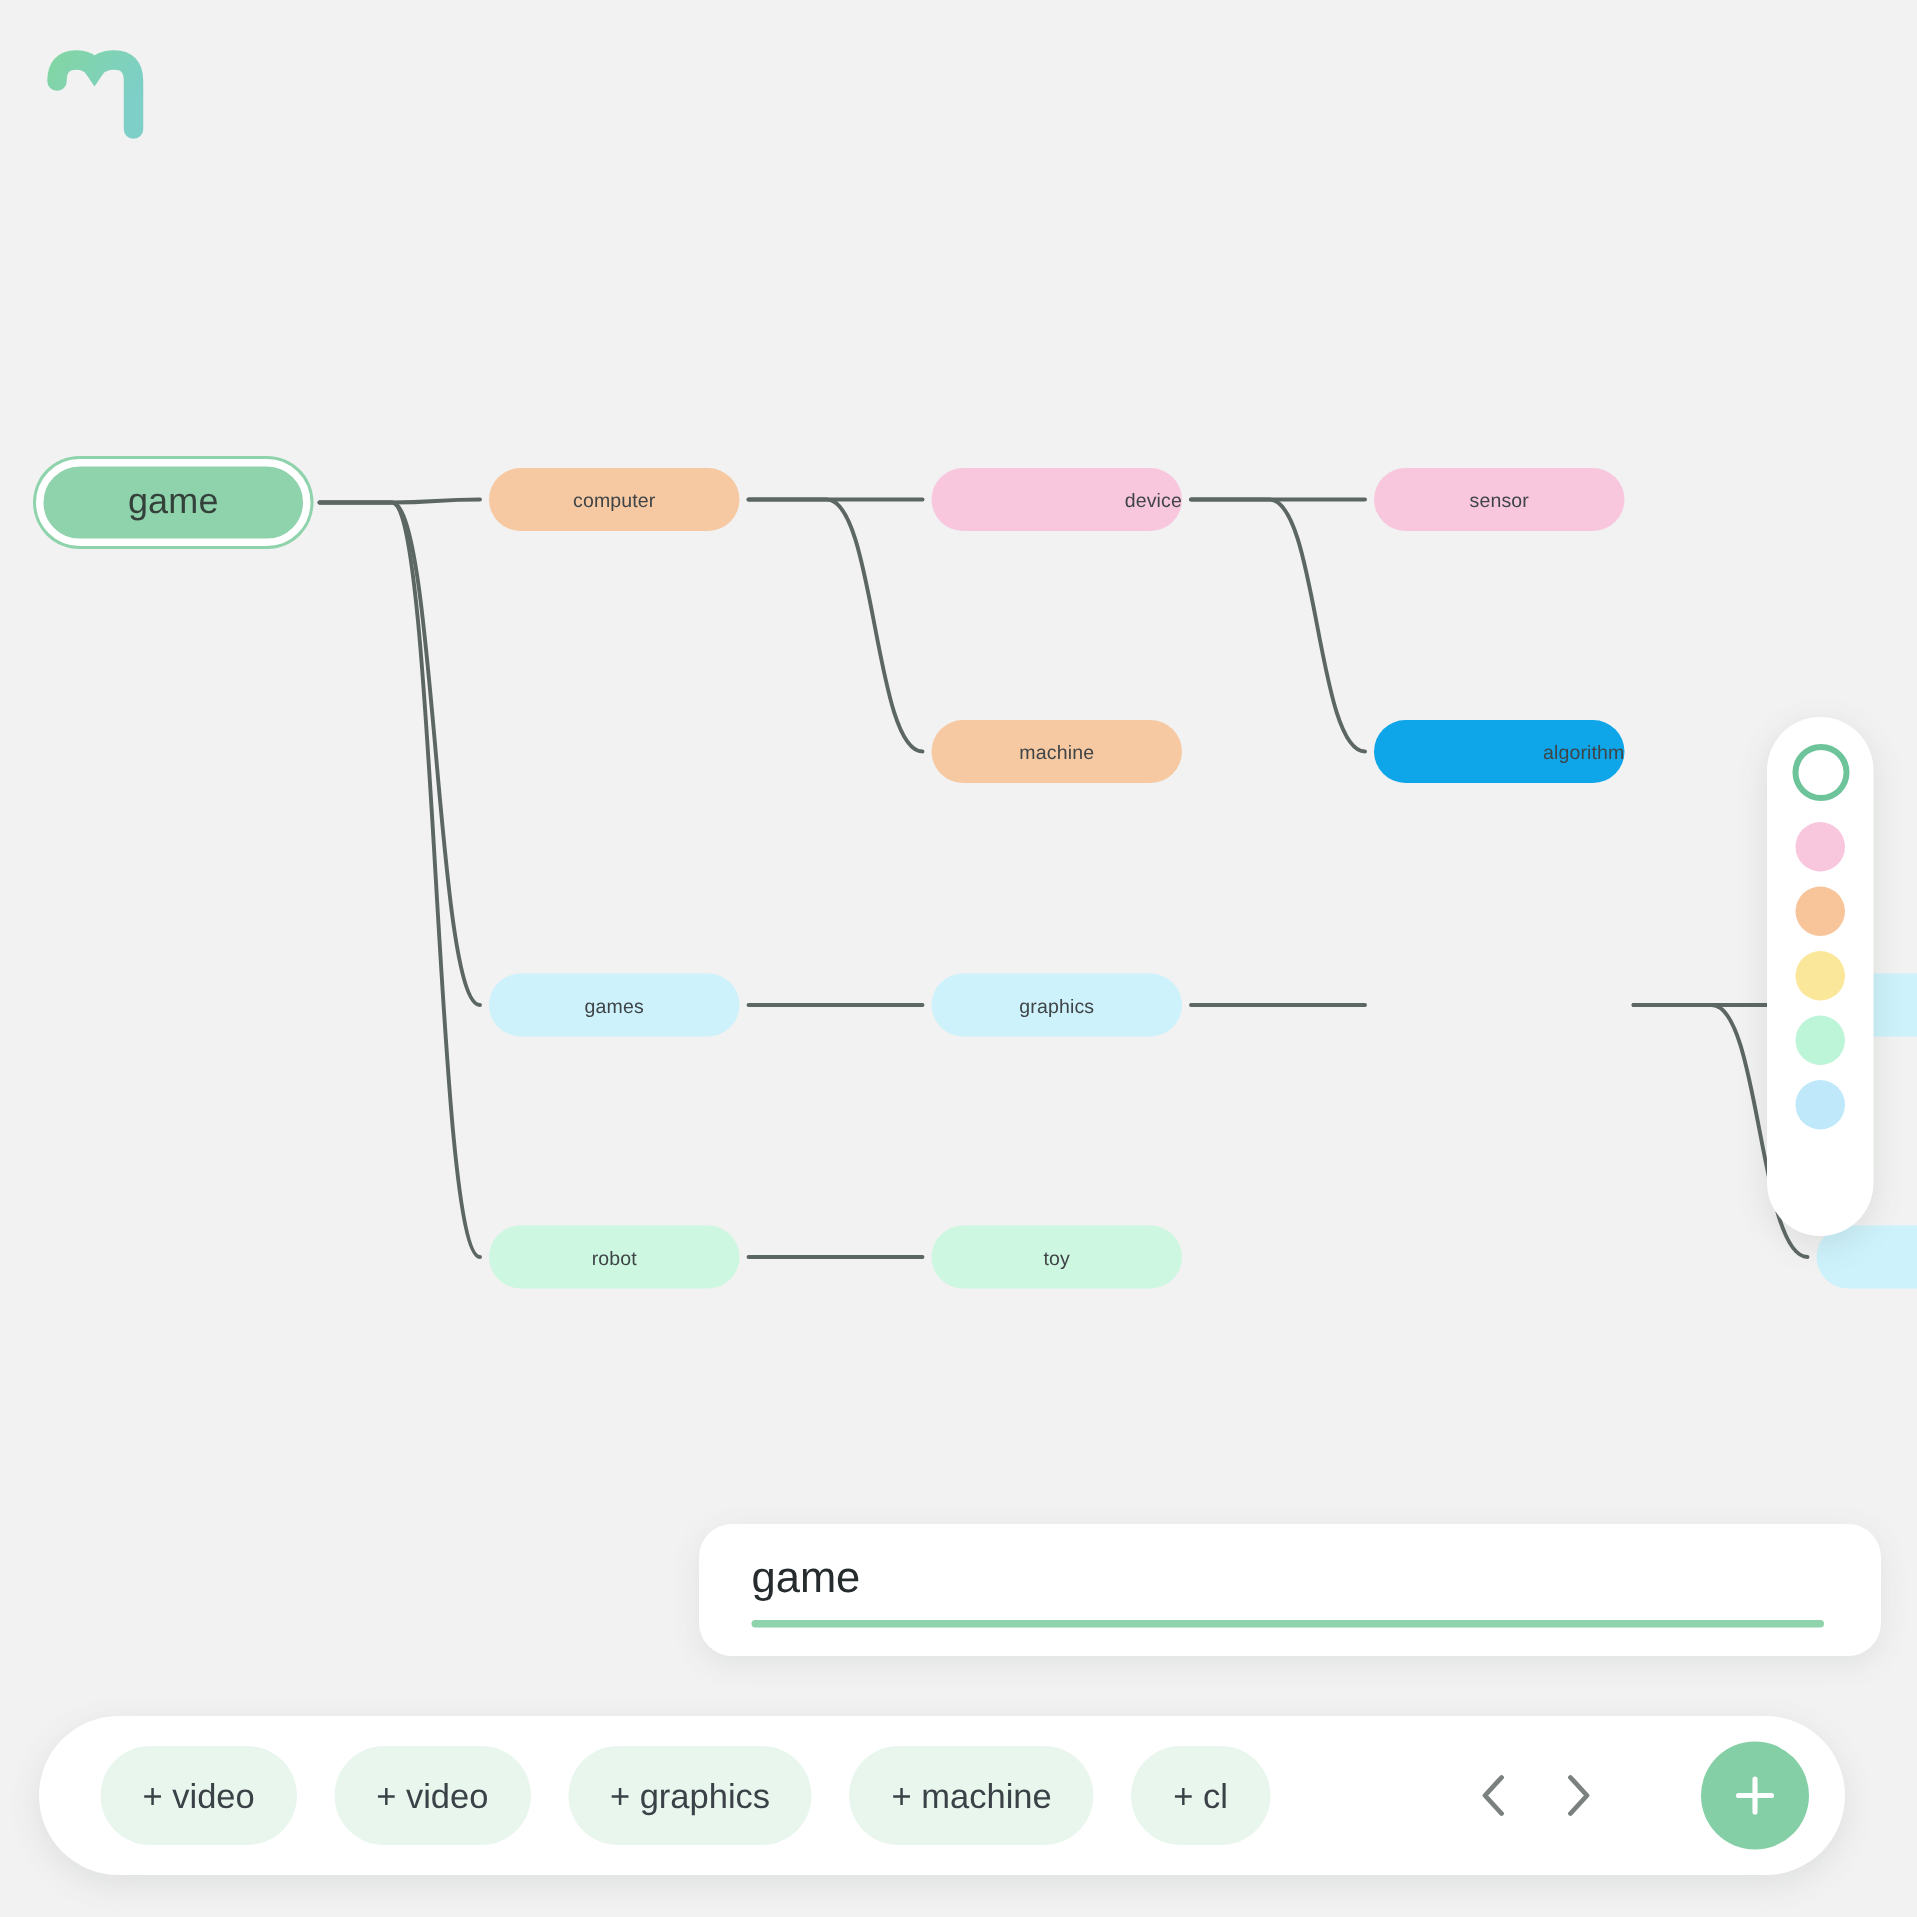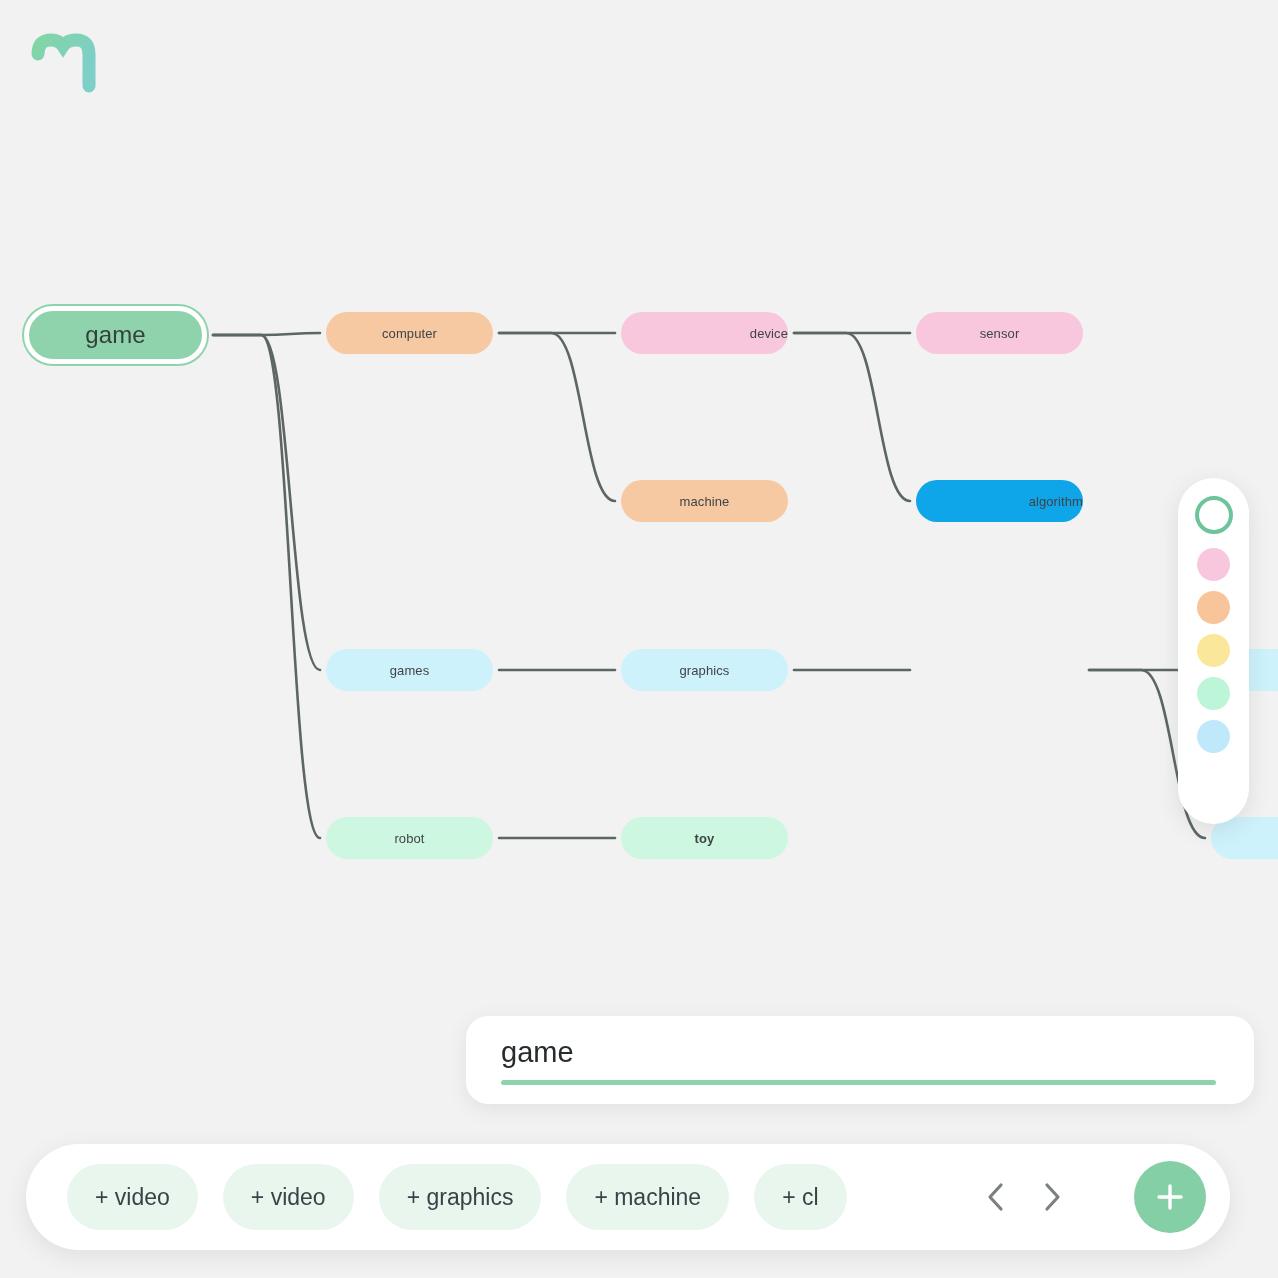--- a/index.html
+++ b/index.html
@@ -261,21 +261,21 @@
     </div>
     <div class="node" style="left: 621px; top: 649px; width: 167px; background: rgb(205, 242, 251);">
       <span>graphics</span>
     </div>
     <div class="node" style="left: 1211px; top: 649px; width: 167px; background: rgb(205, 242, 251);">
       <span></span>
     </div>
     <div class="node" style="left: 326px; top: 817px; width: 167px; background: rgb(205, 247, 224);">
       <span>robot</span>
     </div>
-    <div class="node" style="left: 621px; top: 817px; width: 167px; background: rgb(205, 247, 224); font-weight: bold;">
+    <div class="node" style="left: 621px; top: 817px; width: 167px; background: rgb(205, 247, 224);">
       <span>toy</span>
     </div>
     <div class="node" style="left: 1211px; top: 817px; width: 167px; background: rgb(205, 242, 251);">
       <span></span>
     </div>
   </div>
 
 <div id="palette">
     <div class="swatch ring" style="border-color: rgb(110, 196, 154);"></div>
     <div class="swatch" style="background: rgb(248, 199, 222);"></div>

